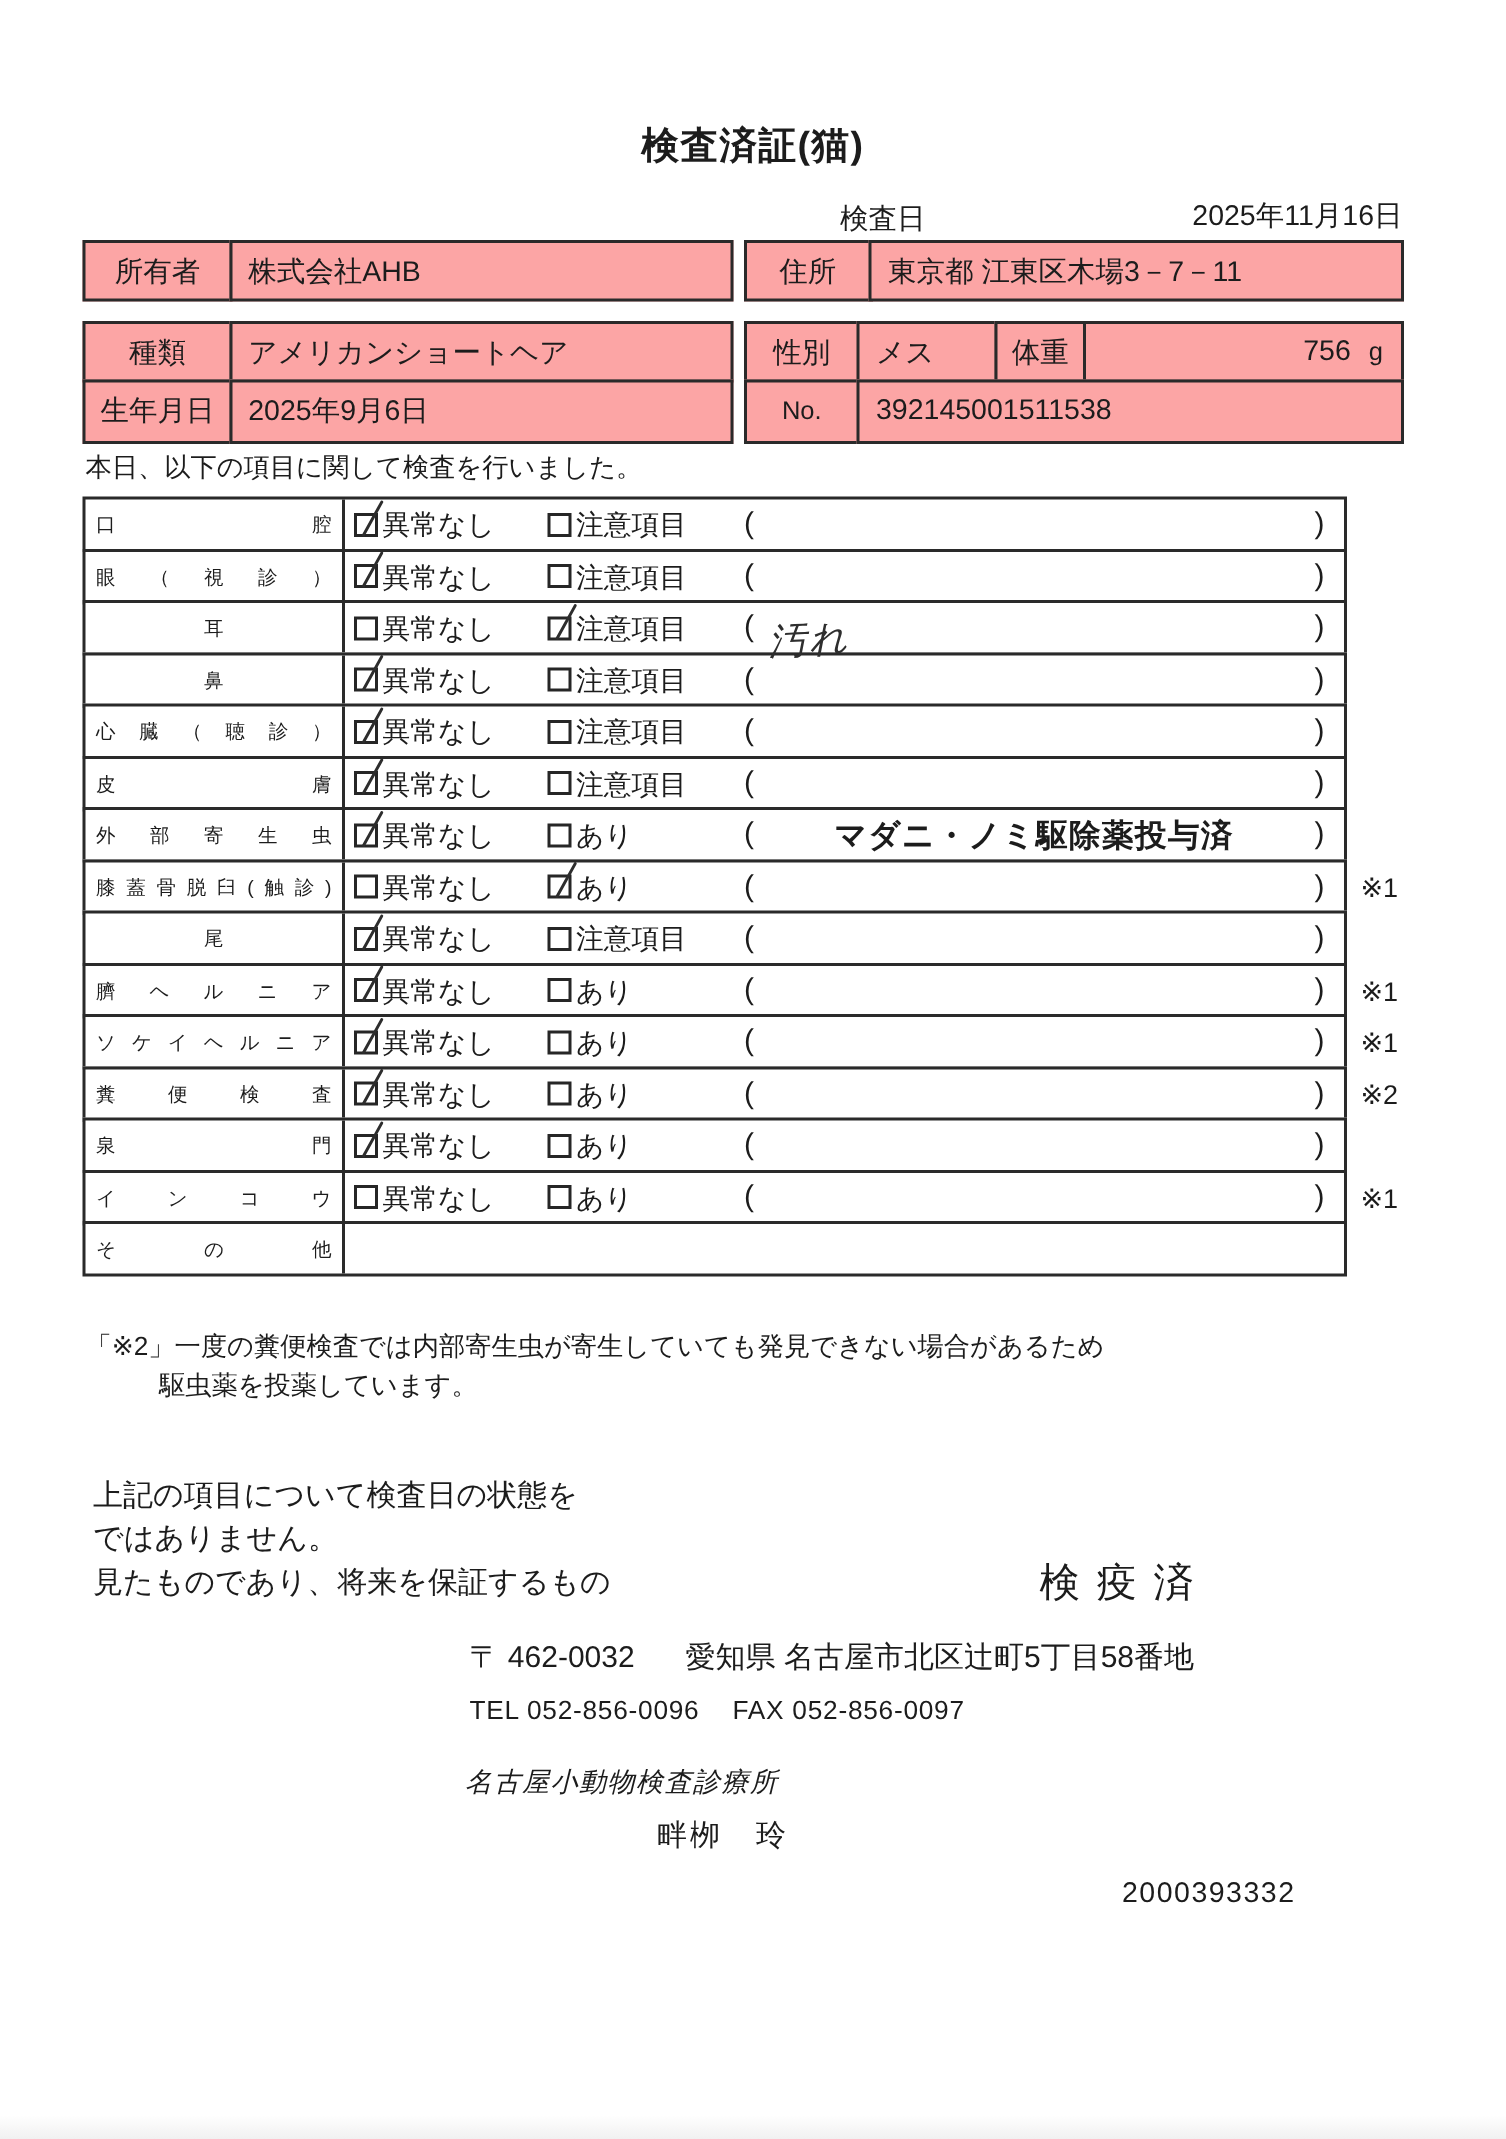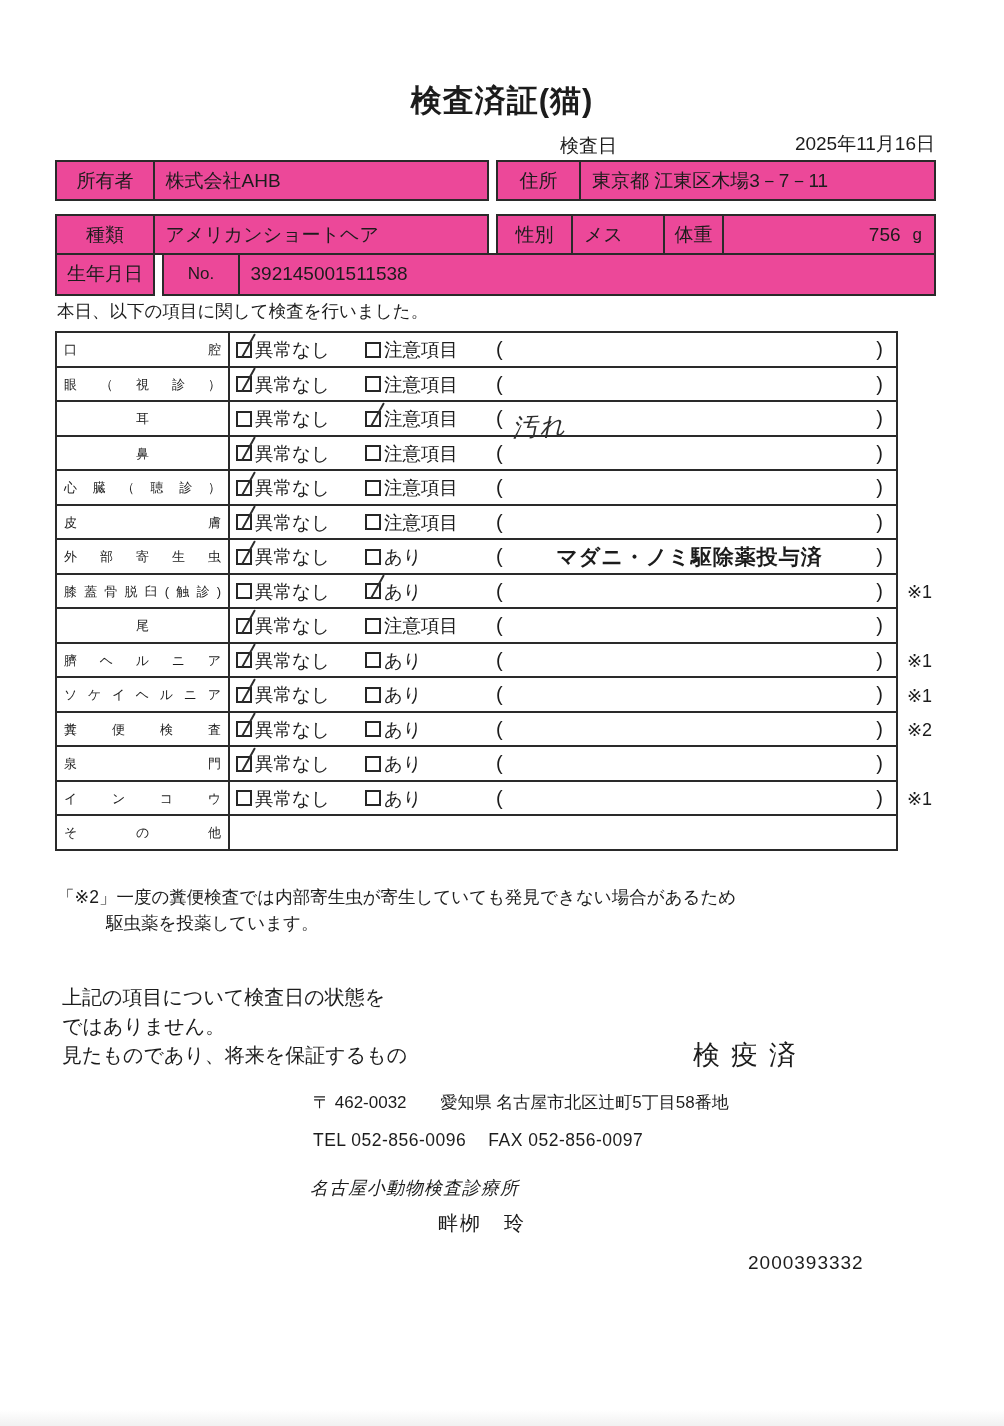--- a/index.html
+++ b/index.html
@@ -5,29 +5,29 @@
   html,body { margin:0; padding:0; }
   body {
     width:1004px; height:1426px; position:relative;
     background:#ffffff; color:#1c1c1c;
     font-family:"Liberation Sans","DejaVu Sans",sans-serif;
     overflow:hidden;
   }
   .abs { position:absolute; }
 
   
-  .title { top:80px; left:0; width:100%; text-align:center; font-size:31px; font-weight:600; letter-spacing:1px; }
+  .title { top:80px; left:0; width:100%; text-align:center; font-size:25px; font-weight:600; letter-spacing:1px; }
   .date-label { top:133px; left:560px; font-size:19px; font-weight:500; }
   .date-value { top:131px; left:55px; width:880px; text-align:right; font-size:19px; }
 
   
   .trow { display:flex; }
   .c {
     border:2.5px solid #2a2a2a; margin-left:-2.5px; box-sizing:border-box;
-    display:flex; align-items:center; font-size:19px; background:#ec4899;
+    display:flex; align-items:center; font-size:19px; background:#fca5a5;
   }
   .c.first { margin-left:0; }
   .c.lab { justify-content:center; font-weight:500; }
   .c.val { padding-left:11px; }
   .gap { width:7px; }
 
   .owner-table { top:160px; left:55px; width:881px; }
   .owner-table .c { height:41px; }
 
   .pet-table { top:214px; left:55px; width:881px; }
@@ -80,21 +80,21 @@
   }
   .inote { width:46px; padding-left:9px; font-size:18px; font-weight:500; }
 
   
   .footnotes { top:885px; left:57px; font-size:17.5px; line-height:25.5px; }
   .fn-indent { padding-left:49px; }
 
   
   .disclaimer { top:983px; left:62px; font-size:20px; line-height:29px; font-weight:500; }
   .quarantine { top:1037px; left:693px; font-size:27px; font-weight:500; letter-spacing:11px; }
-  .addr { top:1091px; left:313px; font-size:17px; }
+  .addr { top:1091px; left:313px; font-size:20px; }
   .addr .zip { margin-right:34px; }
   .tel { top:1130px; left:313px; font-size:17.5px; letter-spacing:0.5px; }
   .tel .fax { margin-left:22px; }
   .clinic { top:1176px; left:310px; font-size:18px; font-weight:500; letter-spacing:1px;font-style:italic; }
   .vet-name { top:1210px; left:438px; font-size:20px; letter-spacing:2px; }
   .serial { top:1252px; left:748px; font-size:19px; letter-spacing:1px; }
 
   
   .scan-edge {
     bottom:0; left:0; width:100%; height:16px;
@@ -128,20 +128,21 @@
     <div class="c lab first" style="width:78px">性別</div>
     <div class="c val" style="width:94px">メス</div>
     <div class="c lab" style="width:62px">体重</div>
     <div class="c" style="flex:1">
       <span class="wval">756</span>
       <span class="wunit">g</span>
     </div>
   </div>
   <div class="trow trow2">
     <div class="c lab first" style="width:100px">生年月日</div>
+    <div class="c val" style="width:336px">2025年9月6日</div>
     <div class="gap"></div>
     <div class="c lab first no-lab" style="width:78px">No.</div>
     <div class="c val" style="flex:1">392145001511538</div>
   </div>
 </div>
 
 <div class="abs intro">本日、以下の項目に関して検査を行いました。</div>
 
 <div class="abs inspection">
   <div class="row-wrap">

